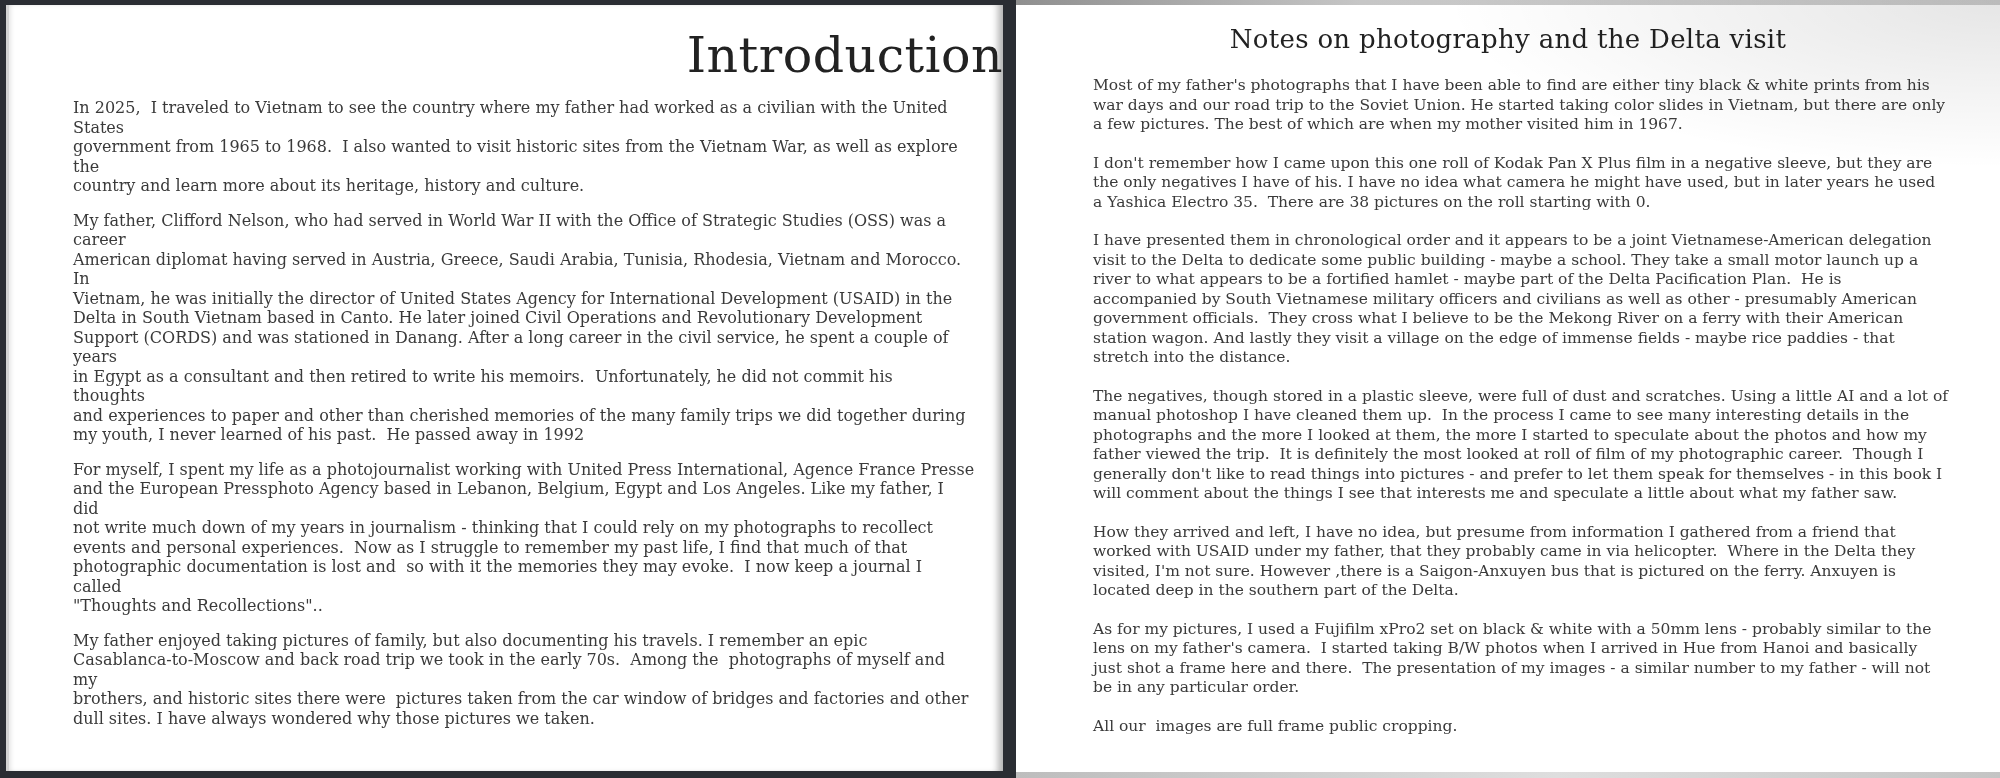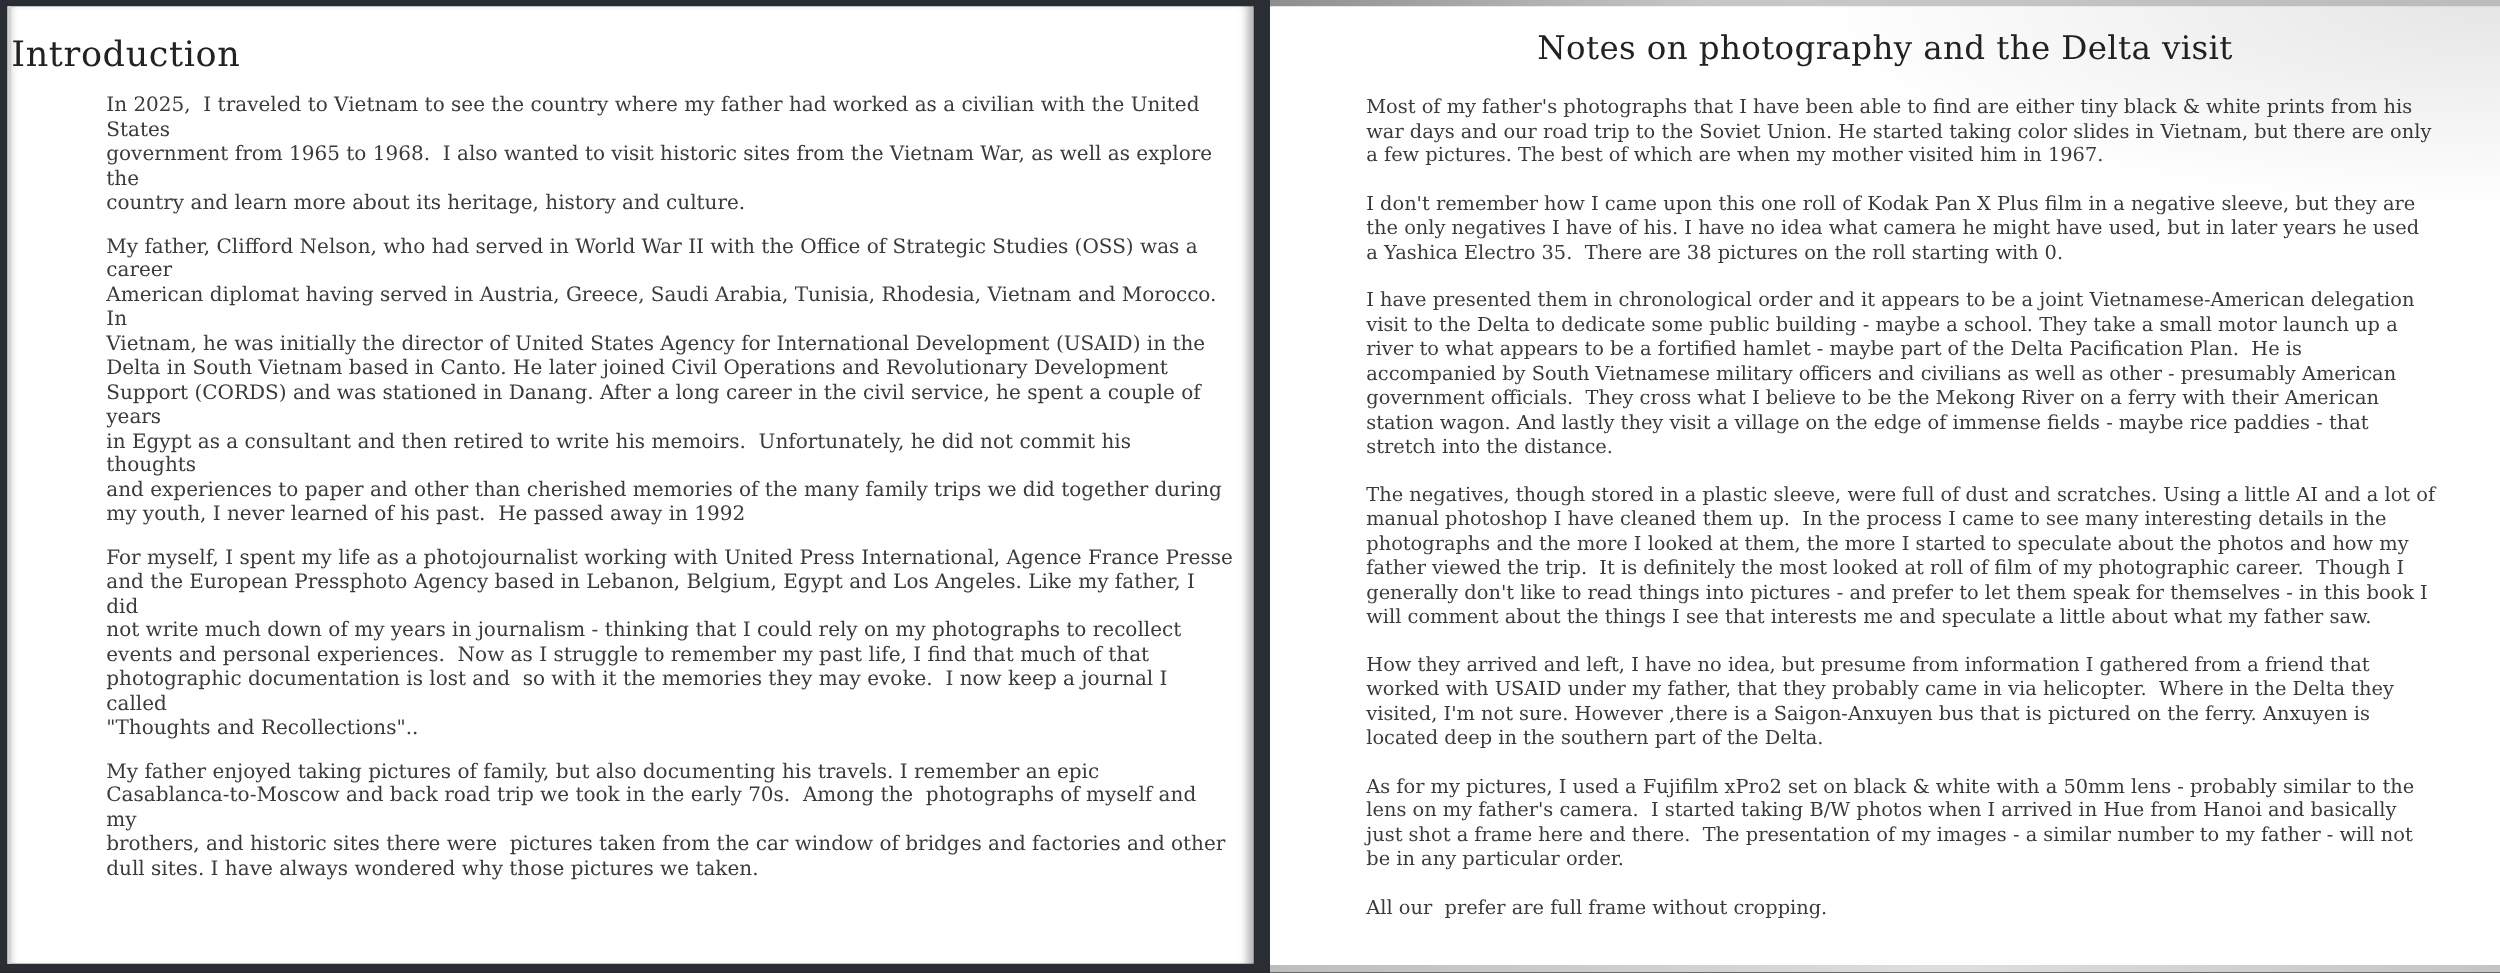--- a/index.html
+++ b/index.html
@@ -28,34 +28,34 @@
   .page-left{
     width:100%;height:100%;
     box-sizing:border-box;
     background:var(--page);
     border-left:3px solid #d2d2d2;
     box-shadow:inset -9px 0 7px -4px rgba(0,0,0,0.30), inset 4px 0 4px -2px rgba(0,0,0,0.10);
     position:relative;
     overflow:hidden;
   }
   .title-left{
-    font-size:28px;
+    font-size:49px;
     font-weight:normal;
     color:var(--title);
-    text-align:left;
+    text-align:right;
     margin:22px 0 0 0;
     letter-spacing:0.5px;
   }
   .body-left{
     margin:14px 0 0 60px;
     font-size:16px;
     line-height:19.5px;
     color:var(--text);
   }
-  .para{white-space:pre;margin:0 0 15px 16px;}
+  .para{white-space:pre;margin:0 0 15px 4px;}
 
   
   .page-right{
     flex:1;
     background:var(--page);
     position:relative;
     overflow:hidden;
   }
   .top-band{
     position:absolute;top:0;left:0;right:0;height:5px;
@@ -154,18 +154,18 @@
 generally don't like to read things into pictures - and prefer to let them speak for themselves - in this book I
 will comment about the things I see that interests me and speculate a little about what my father saw.</p>
         <p class="para">How they arrived and left, I have no idea, but presume from information I gathered from a friend that
 worked with USAID under my father, that they probably came in via helicopter.  Where in the Delta they
 visited, I'm not sure. However ,there is a Saigon-Anxuyen bus that is pictured on the ferry. Anxuyen is
 located deep in the southern part of the Delta.</p>
         <p class="para">As for my pictures, I used a Fujifilm xPro2 set on black &amp; white with a 50mm lens - probably similar to the
 lens on my father's camera.  I started taking B/W photos when I arrived in Hue from Hanoi and basically
 just shot a frame here and there.  The presentation of my images - a similar number to my father - will not
 be in any particular order.</p>
-        <p class="para">All our  prefer are full frame without cropping.</p>
+        <p class="para">All our  images are full frame public cropping.</p>
       </div>
     <div class="bottom-band"></div>
   </div>
 
 </div>
 
 </body></html>

